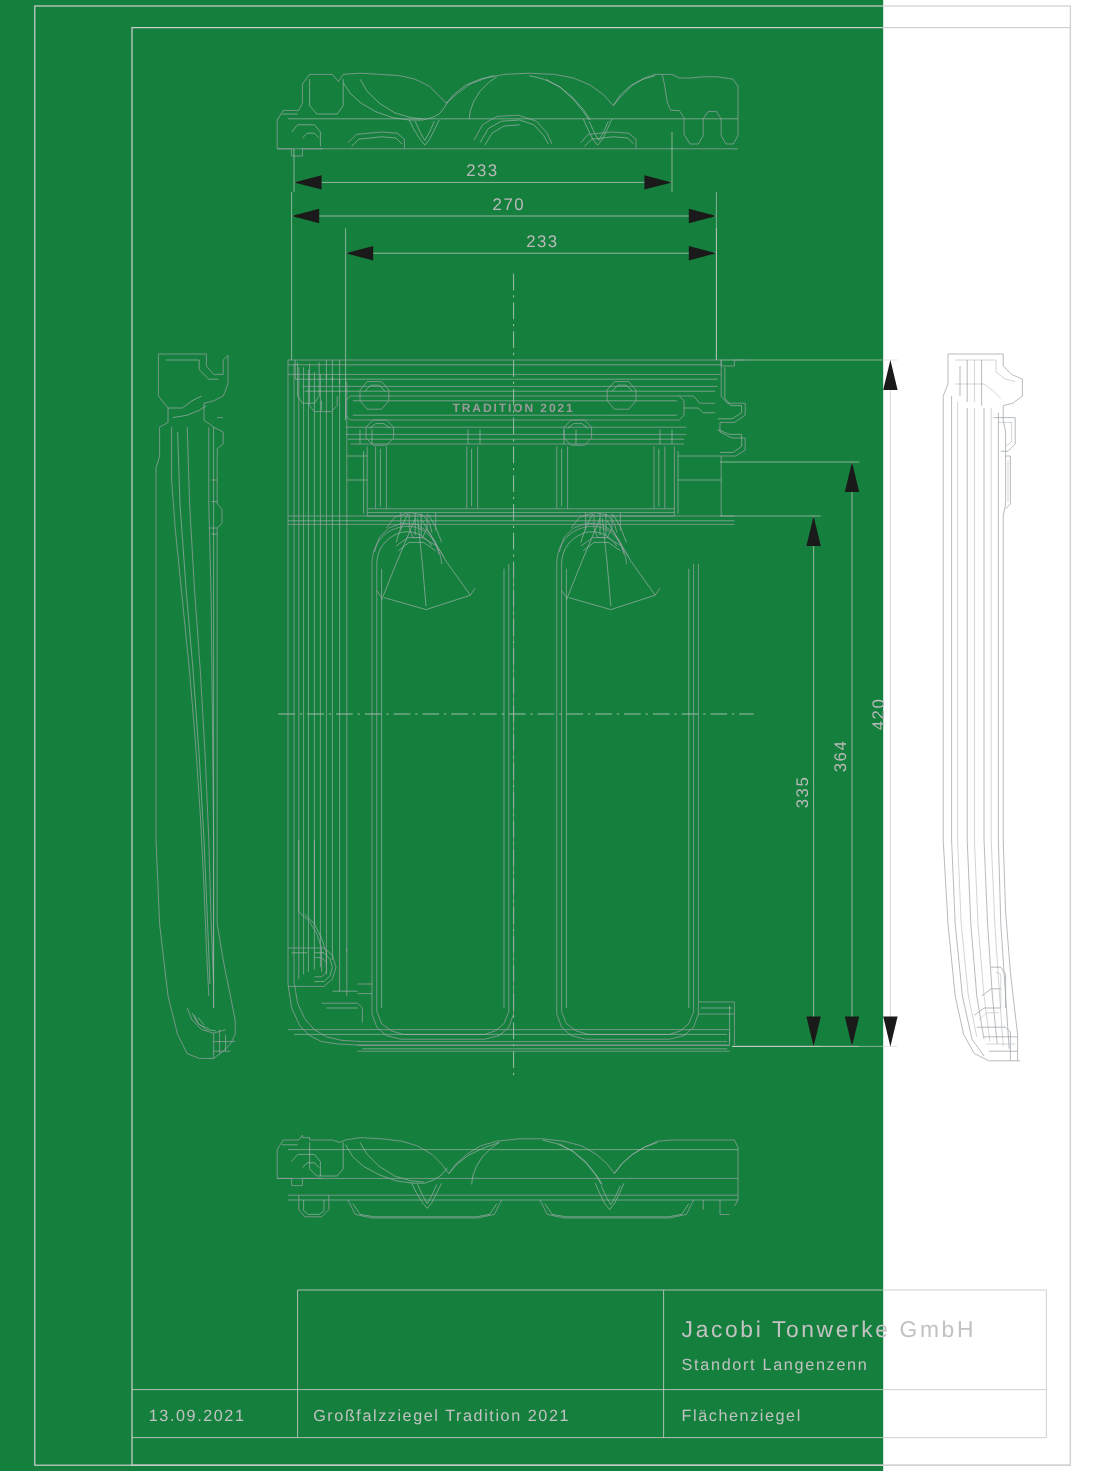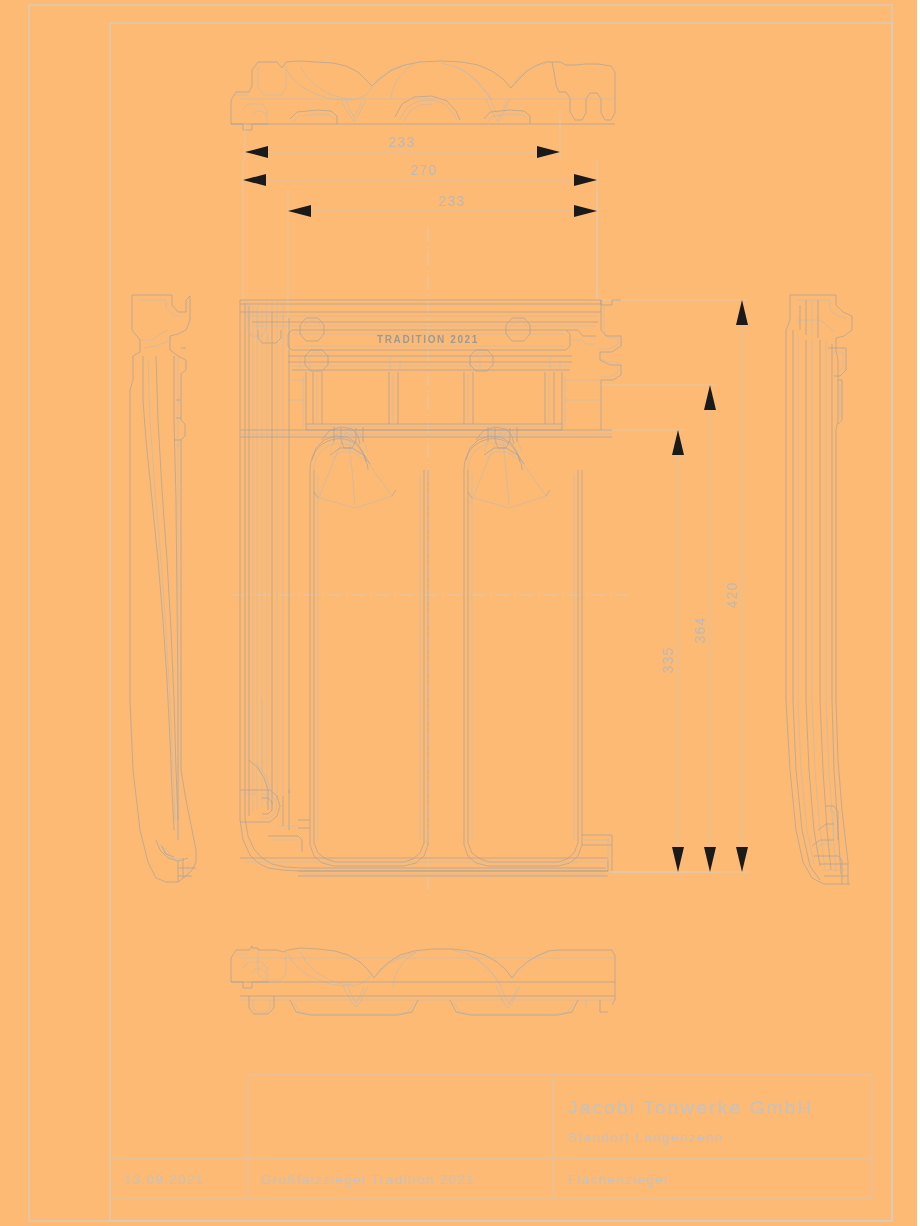--- a/index.html
+++ b/index.html
@@ -11,24 +11,23 @@
   body {
     width: 920px;
     height: 1226px;
     font-family: "Liberation Sans", sans-serif;
     overflow: hidden;
     position: relative;
   }
   #sheet {
     position: absolute;
     left: 0; top: 0;
-    width: 904px;
+    width: 736px;
     height: 1226px;
-    background: #fdba74;
-    padding-left: 13px;
+    background: #15803d;
   }
   svg.drawing {
     position: absolute;
     left: 0; top: 0;
     width: 920px;
     height: 1226px;
     display: block;
   }
   .dim-text {
     font-family: "Liberation Sans", sans-serif;

